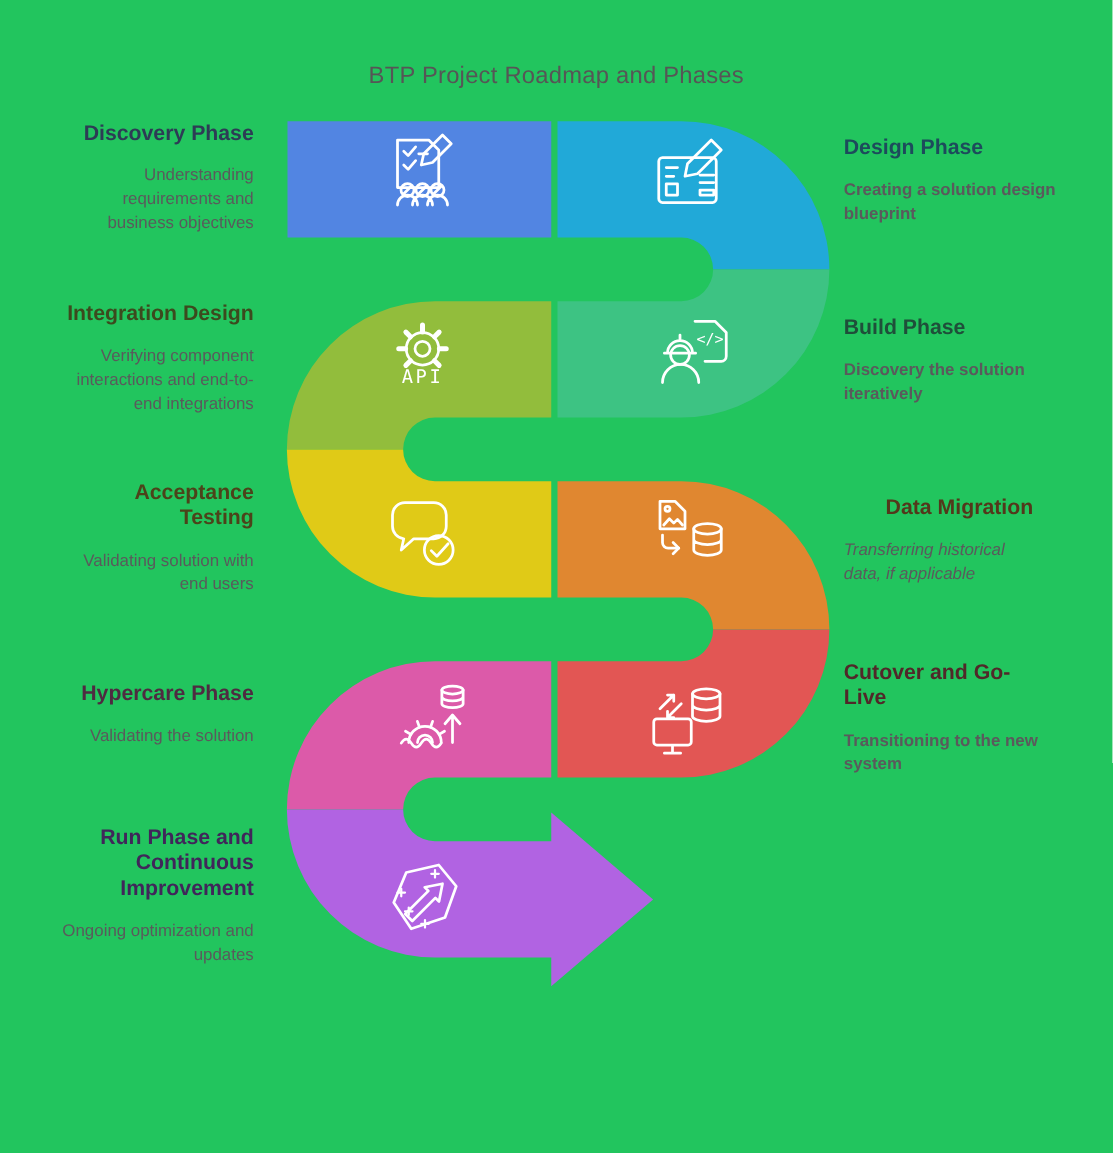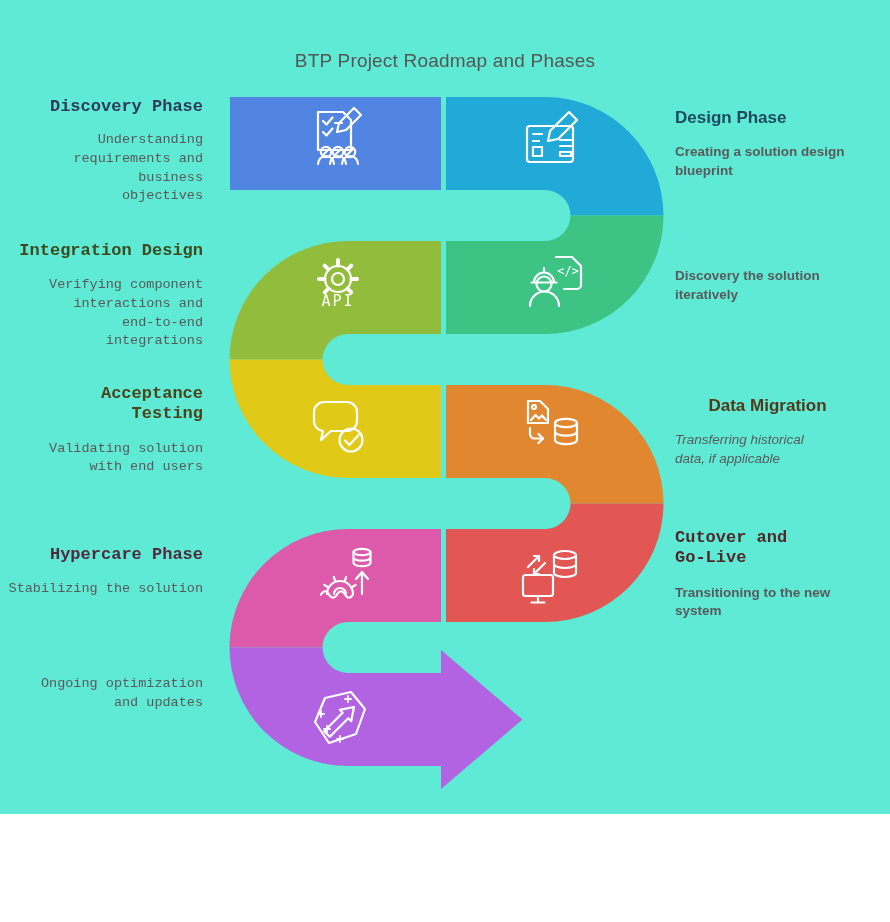--- a/index.html
+++ b/index.html
@@ -1,26 +1,26 @@
 <!DOCTYPE html>
 <html><head>
 <meta charset="utf-8">
 <style>
   html,body{margin:0;padding:0;background:#fff;}
-  .page{position:relative;width:890px;height:814px;background:#5eead4;overflow:hidden;
+  .page{position:relative;width:890px;height:922px;background:#22c55e;overflow:hidden;
         font-family:"Liberation Sans","DejaVu Sans",sans-serif;}
   .title{position:absolute;top:50px;left:0;width:890px;text-align:center;
          font-size:19px;color:#565656;letter-spacing:.2px;}
   .snake{position:absolute;top:0;left:0;}
   .phase-text{position:absolute;}
   .phase-text.left{right:687px;width:195px;text-align:right;}
   .phase-text.right{left:675px;width:185px;text-align:left;}
   .phase-heading{font-size:17px;font-weight:bold;line-height:1.2;color:#333;}
   .phase-desc{font-size:13.5px;line-height:1.38;color:#5a5a5c;margin-top:15px;}
-  .left .phase-heading,.left .phase-desc{margin-left:auto;font-family:Liberation Mono, monospace;}
+  .left .phase-heading,.left .phase-desc{margin-left:auto;}
   .hw-acceptance{max-width:125px;}
   .hw-cutover{max-width:150px;}
   .hw-run{max-width:145px;}
   .bw-discovery{max-width:150px;margin-top:14px;}
   .bw-integration{max-width:162px;}
   .bw-acceptance{max-width:162px;}
   .bw-run{max-width:172px;}
   .bw-data{max-width:150px;font-style:italic;}
   .bw-right{max-width:177px;font-weight:bold;}
   .icon-label{font-family:"DejaVu Sans Mono",monospace;}
@@ -140,40 +140,42 @@
     <div class="phase-heading" style="color: rgb(29, 75, 92);">Design Phase</div>
     <div class="phase-desc bw-right">Creating a solution design blueprint</div>
   </div>
 
   <div class="phase-text left" style="top:241px">
     <div class="phase-heading" style="color: rgb(60, 74, 30);">Integration Design</div>
     <div class="phase-desc bw-integration">Verifying component interactions and end-to-end integrations</div>
   </div>
 
   <div class="phase-text right" style="top:252px">
+    <div class="phase-heading" style="color: rgb(31, 79, 58);">Build Phase</div>
     <div class="phase-desc bw-right">Discovery the solution iteratively</div>
   </div>
 
   <div class="phase-text left" style="top:384px">
     <div class="phase-heading hw-acceptance" style="color: rgb(76, 67, 26);">Acceptance Testing</div>
     <div class="phase-desc bw-acceptance">Validating solution with end users</div>
   </div>
 
   <div class="phase-text right" style="top:396px">
     <div class="phase-heading" style="color: rgb(83, 56, 27); text-align: center;">Data Migration</div>
     <div class="phase-desc bw-data">Transferring historical data, if applicable</div>
   </div>
 
   <div class="phase-text left" style="top:545px">
     <div class="phase-heading" style="color: rgb(79, 42, 65);">Hypercare Phase</div>
-    <div class="phase-desc">Stabilizing the solution</div>
+    <div class="phase-desc">Validating the solution</div>
   </div>
 
   <div class="phase-text right" style="top:528px">
-    <div class="phase-heading hw-cutover" style="color: rgb(81, 40, 41); font-family: Liberation Mono, monospace;">Cutover and Go-Live</div>
+    <div class="phase-heading hw-cutover" style="color: rgb(81, 40, 41);">Cutover and Go-Live</div>
     <div class="phase-desc bw-right">Transitioning to the new system</div>
   </div>
 
   <div class="phase-text left" style="top:660px">
+    <div class="phase-heading hw-run" style="color: rgb(64, 38, 90);">Run Phase and Continuous Improvement</div>
     <div class="phase-desc bw-run">Ongoing optimization and updates</div>
   </div>
 
 </div>
 
 </body></html>

